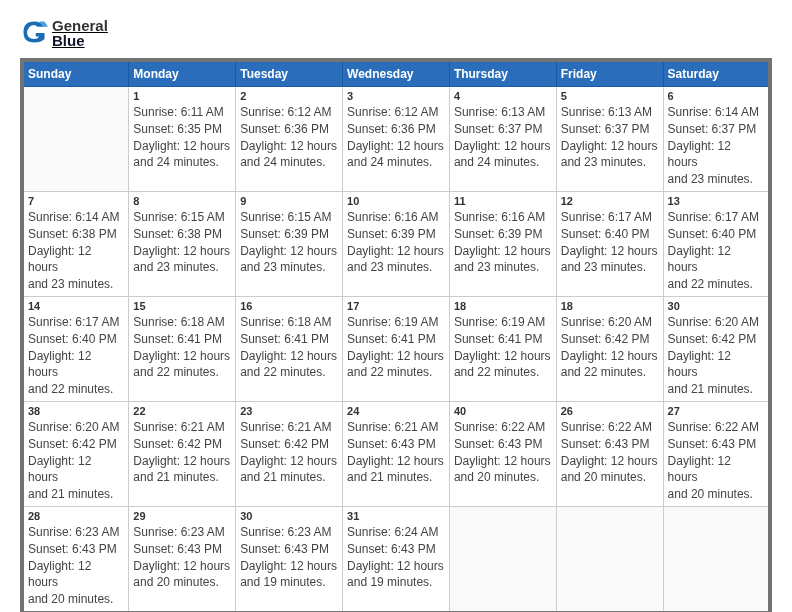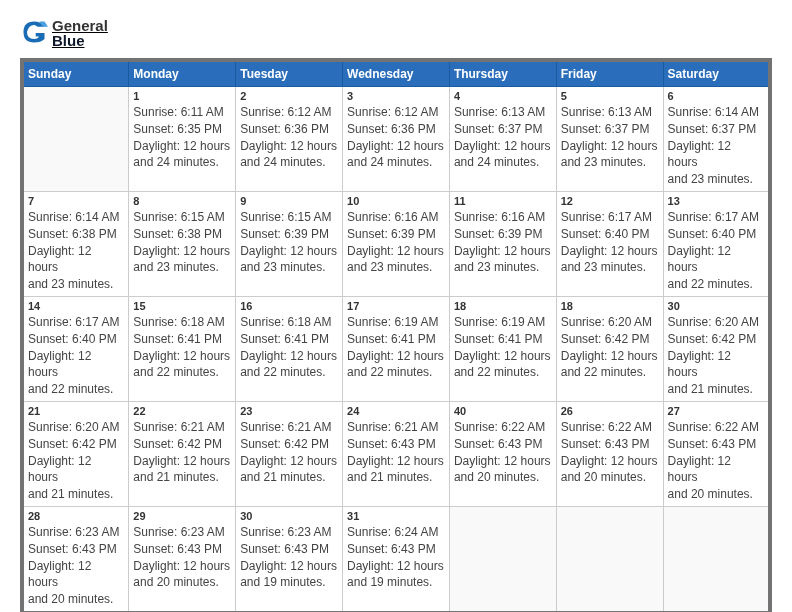--- a/index.html
+++ b/index.html
@@ -276,21 +276,21 @@
           <td>
             <span class="day-num">30</span>
             <div class="day-info" style="white-space: pre-line;">Sunrise: 6:20 AM
 Sunset: 6:42 PM
 Daylight: 12 hours
 and 21 minutes.</div>
           </td>
         </tr>
         <tr class="week-row">
           <td>
-            <span class="day-num">21</span>
+            <span class="day-num">38</span>
             <div class="day-info" style="white-space: pre-line;">Sunrise: 6:20 AM
 Sunset: 6:42 PM
 Daylight: 12 hours
 and 21 minutes.</div>
           </td>
           <td>
             <span class="day-num">22</span>
             <div class="day-info" style="white-space: pre-line;">Sunrise: 6:21 AM
 Sunset: 6:42 PM
 Daylight: 12 hours

